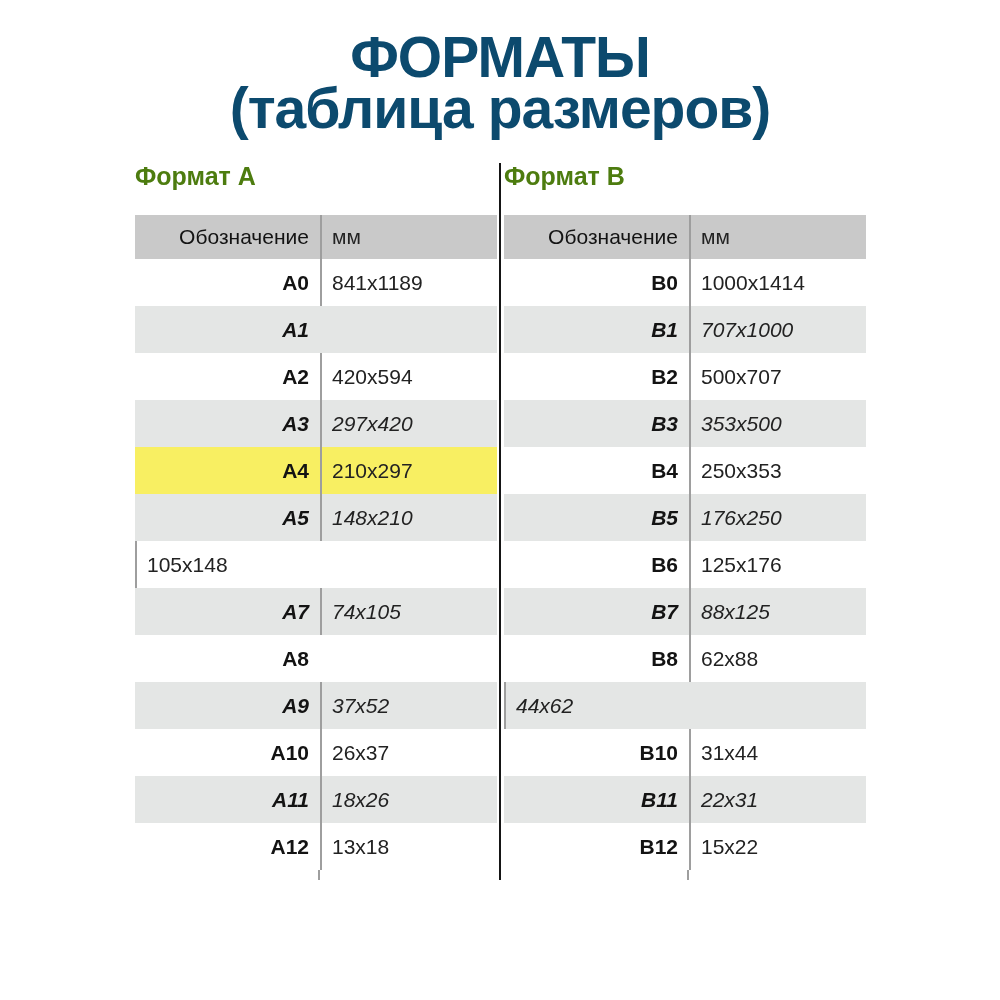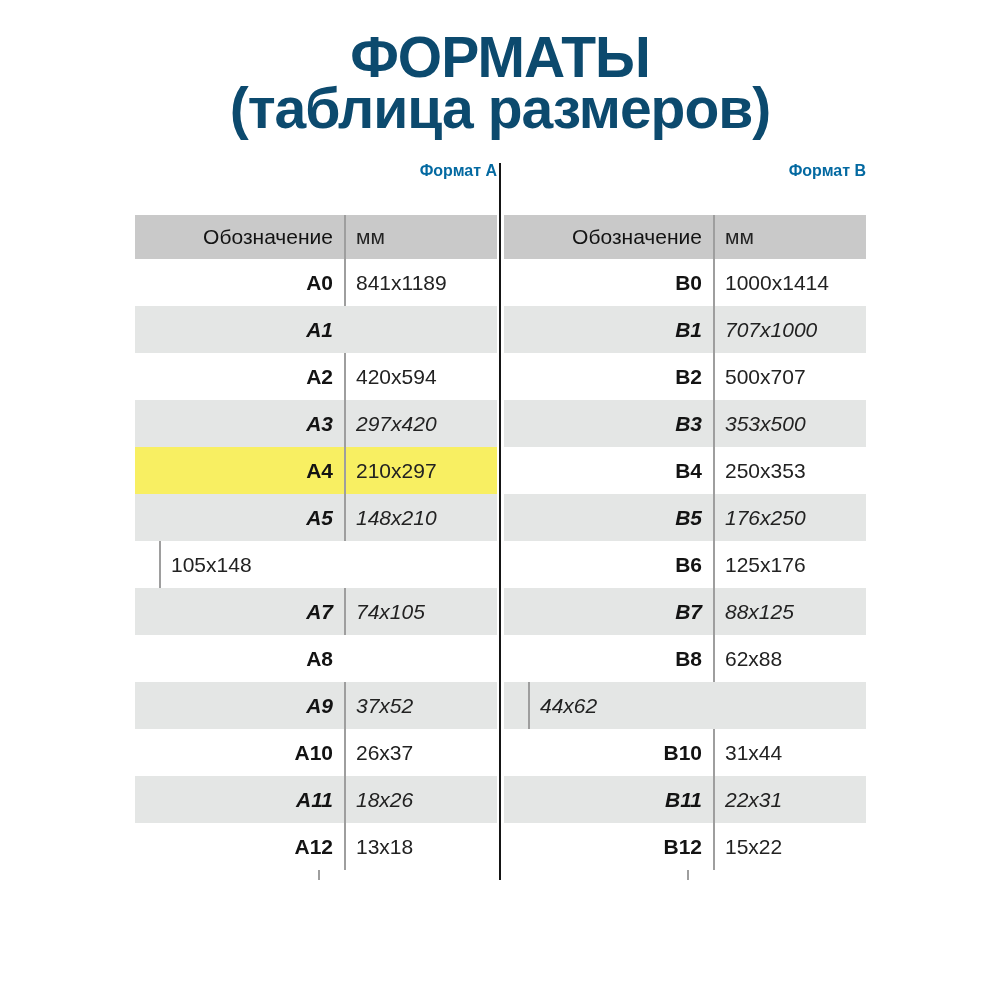--- a/index.html
+++ b/index.html
@@ -34,24 +34,24 @@
     font-size:57px;
     font-weight:bold;
     line-height:51px;
     letter-spacing:-1px;
     color:#0c4a6e;
   }
   .subtable-title{
     position:absolute;
     top:162px;
     width:362px;
-    text-align:right;
-    font-size:16px;
+    text-align:left;
+    font-size:25px;
     font-weight:bold;
-    color:#0369a1;
+    color:#4d7c0f;
   }
   .subtable-title.a{left:135px;}
   .subtable-title.b{left:504px;}
   .center-divider{
     position:absolute;
     left:499px;
     top:163px;
     width:2px;
     height:717px;
     background:var(--divider);
@@ -62,21 +62,20 @@
     width:362px;
   }
   .size-table.a{left:135px;}
   .size-table.b{left:504px;}
   .row{
     display:flex;
     align-items:center;
     height:47px;
     background:#ffffff;
     font-size:21px;
-    padding-left:24px;
   }
   .row.header-row{
     height:44px;
     background:var(--head-gray);
     font-weight:normal;
     color:#262626;
   }
   .row.alt{background:var(--alt-gray);font-style:italic;}
   .row.hl{background:var(--hl);}
   .cell-code{

